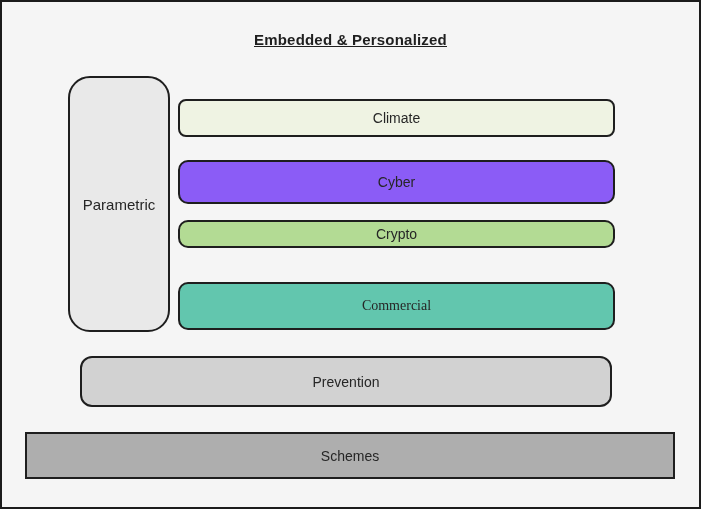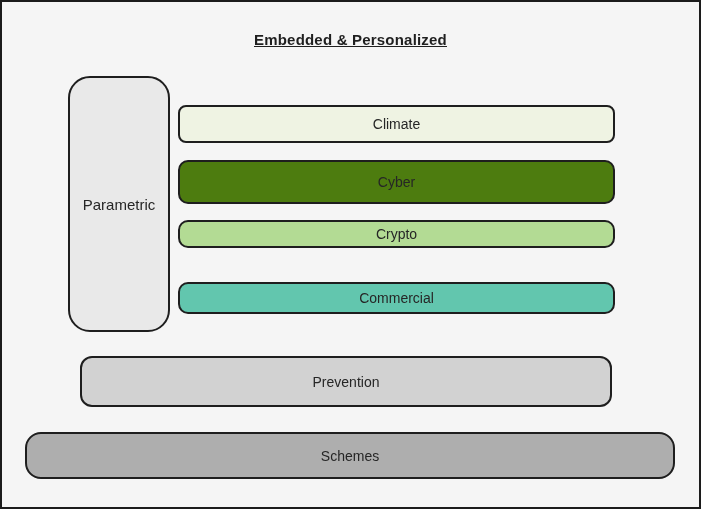--- a/index.html
+++ b/index.html
@@ -45,21 +45,21 @@
   .parametric {
     left: 66px;
     top: 74px;
     width: 102px;
     height: 256px;
     border-radius: 22px;
   }
   .parametric .node-label { font-size: 15px; }
   .climate {
     left: 176px;
-    top: 103px;
+    top: 97px;
     width: 437px;
     height: 38px;
     border-radius: 8px;
   }
   .cyber {
     left: 176px;
     top: 158px;
     width: 437px;
     height: 44px;
     border-radius: 10px;
@@ -68,55 +68,56 @@
     left: 176px;
     top: 218px;
     width: 437px;
     height: 28px;
     border-radius: 10px;
   }
   .commercial {
     left: 176px;
     top: 280px;
     width: 437px;
-    height: 32px;
+    height: 48px;
     border-radius: 10px;
+    font-family: Liberation Serif, serif;
   }
   .prevention {
     left: 42px;
     top: 354px;
     width: 532px;
     height: 51px;
     border-radius: 12px;
     margin-left: 36px;
   }
   .schemes {
     left: 23px;
     top: 430px;
     width: 650px;
     height: 47px;
-    border-radius: 16px;
+    border-radius: 0;
   }
 </style>
 </head>
 <body>
 
 <div class="canvas">
 
   <div class="diagram-title">Embedded &amp; Personalized</div>
 
   <div class="node parametric" style="background-color: rgb(233, 233, 233);">
     <span class="node-label">Parametric</span>
   </div>
 
   <div class="node climate" style="background-color: rgb(239, 243, 227);">
     <span class="node-label">Climate</span>
   </div>
 
-  <div class="node cyber" style="background-color: #4d7c0f;">
+  <div class="node cyber" style="background-color: #8b5cf6;">
     <span class="node-label">Cyber</span>
   </div>
 
   <div class="node crypto" style="background-color: rgb(179, 219, 148);">
     <span class="node-label">Crypto</span>
   </div>
 
   <div class="node commercial" style="background-color: rgb(98, 198, 174);">
     <span class="node-label">Commercial</span>
   </div>

